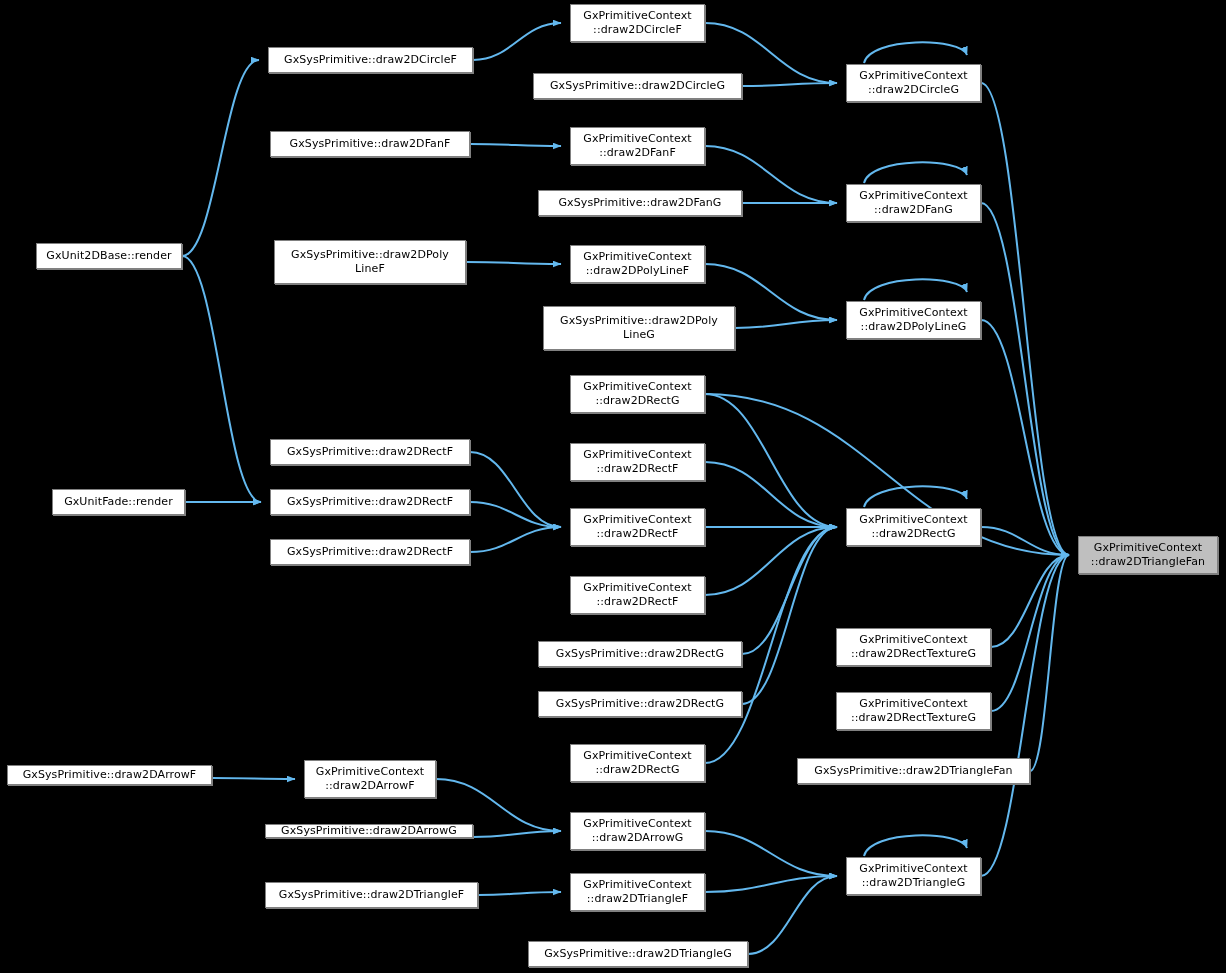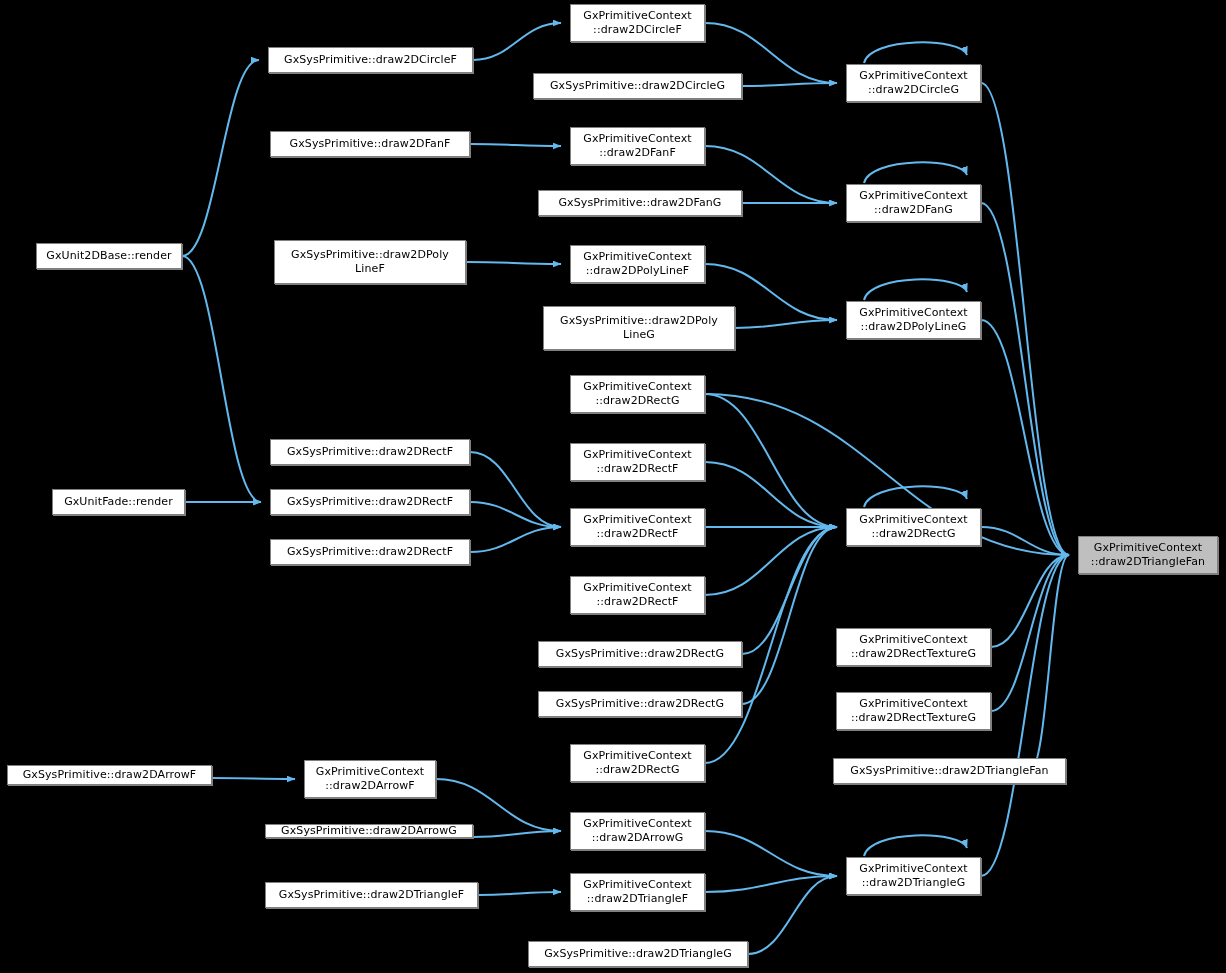--- a/index.html
+++ b/index.html
@@ -118,19 +118,19 @@
       <div class="node" style="left: 846px; top: 184px; width: 135px; height: 38px;"><span>GxPrimitiveContext
 ::draw2DFanG</span></div>
       <div class="node" style="left: 846px; top: 301px; width: 135px; height: 38px;"><span>GxPrimitiveContext
 ::draw2DPolyLineG</span></div>
       <div class="node" style="left: 846px; top: 508px; width: 135px; height: 38px;"><span>GxPrimitiveContext
 ::draw2DRectG</span></div>
       <div class="node" style="left: 836px; top: 628px; width: 155px; height: 38px;"><span>GxPrimitiveContext
 ::draw2DRectTextureG</span></div>
       <div class="node" style="left: 836px; top: 692px; width: 155px; height: 38px;"><span>GxPrimitiveContext
 ::draw2DRectTextureG</span></div>
-      <div class="node" style="left: 797px; top: 758px; width: 233px; height: 26px; margin-left: 36px;"><span>GxSysPrimitive::draw2DTriangleFan</span></div>
+      <div class="node" style="left: 797px; top: 758px; width: 233px; height: 26px;"><span>GxSysPrimitive::draw2DTriangleFan</span></div>
       <div class="node" style="left: 846px; top: 857px; width: 135px; height: 38px;"><span>GxPrimitiveContext
 ::draw2DTriangleG</span></div>
       <div class="node hl" style="left: 1078px; top: 536px; width: 140px; height: 38px;"><span>GxPrimitiveContext
 ::draw2DTriangleFan</span></div>
     </div>
 </div>
 
 </body></html>

